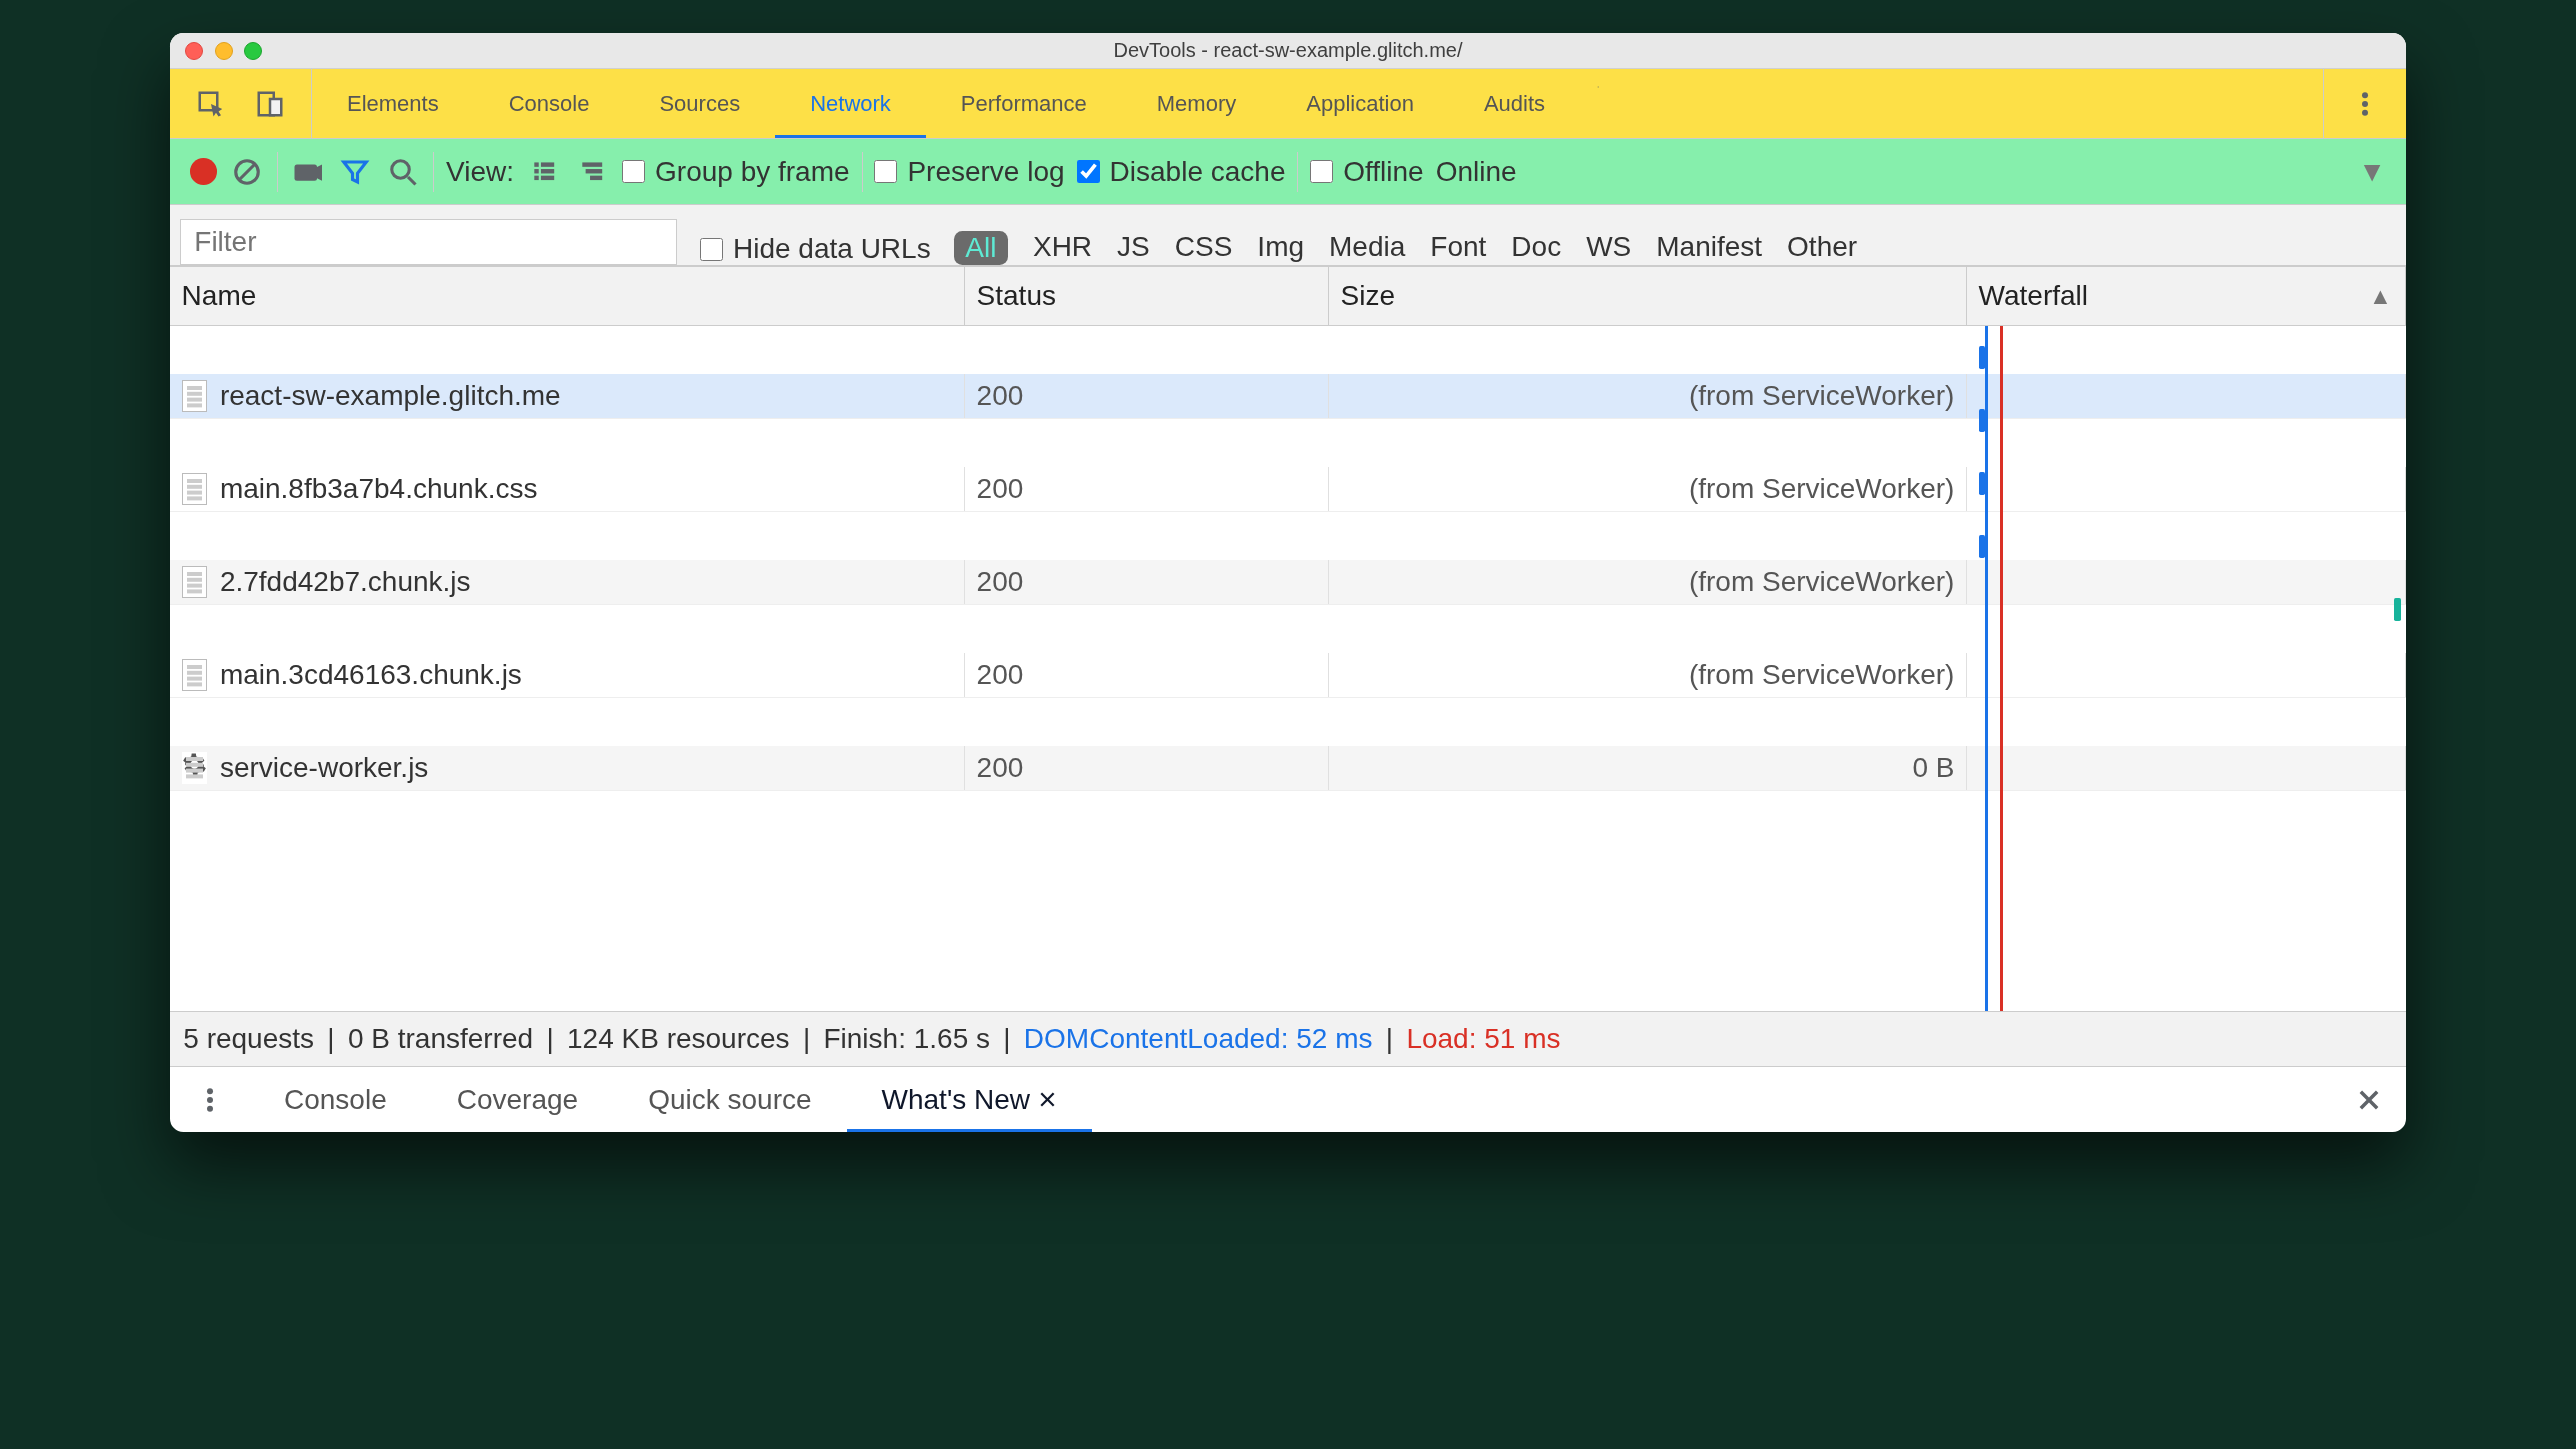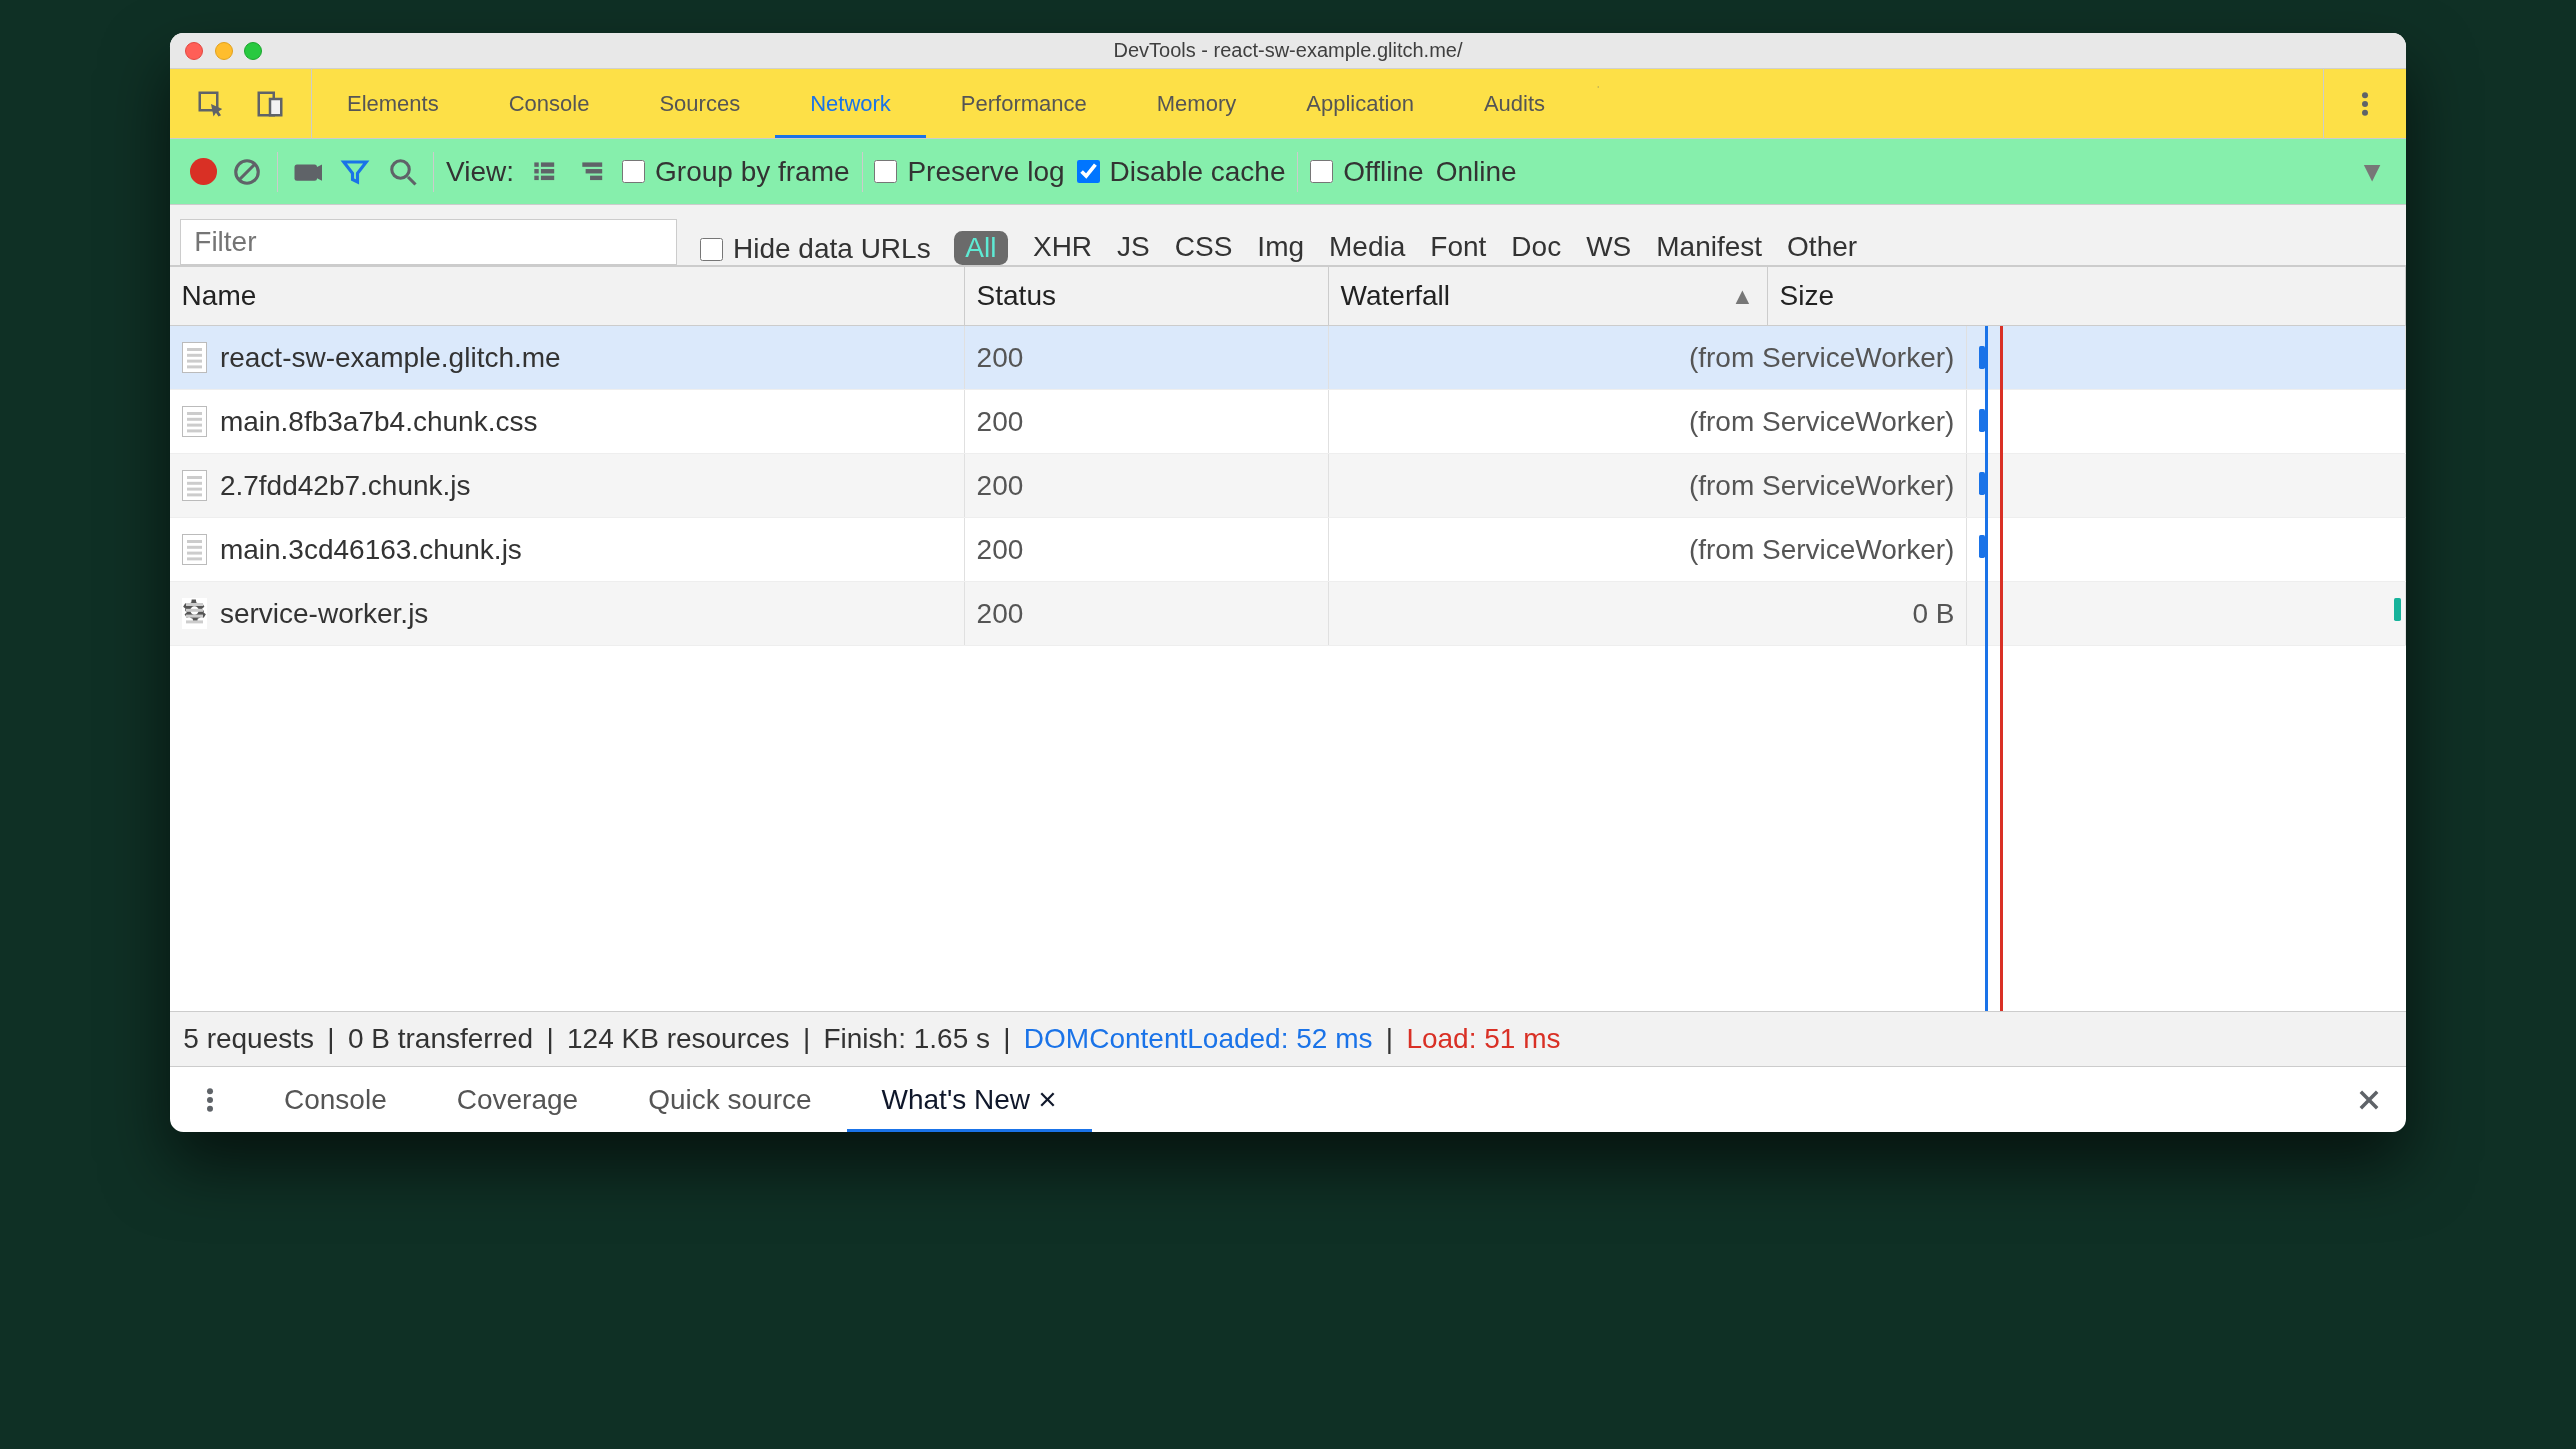--- a/index.html
+++ b/index.html
@@ -121,23 +121,24 @@
   .col-status { flex: 0 0 364px;  padding-left:11.6px;}
   .col-size   { flex: 0 0 638px;  padding-right:11.6px; text-align:right;}
   .col-water  { flex: 1 1 auto;   padding-left:11.6px; position:relative;}
   .grid-header .col { border-right:0.8px solid #ccc; height:100%; display:flex; align-items:center;}
   .grid-header .col.col-size { justify-content:flex-start; text-align:left; padding-left:11.6px;}
   .grid-header .col-water { display:flex; justify-content:space-between; align-items:center; padding-right:13.3px;}
   .sort-tri { color:#777; font-size:23px;}
 
   .grid-body { position:relative; flex:1; }
   .grid-row {
-    height: 64px;
+    height: 45px;
     border-bottom:0.8px solid #eee;
     color:#333;
+    margin-top:48px;
   }
   .grid-row.sel { background:#dbe9fb; }
   .grid-row.alt { background:#f5f5f5; }
   .grid-row .col { height:100%; display:flex; align-items:center; border-right:0.8px solid #e0e0e0;}
   .grid-row .col.col-size { justify-content:flex-end; color:#555;}
   .grid-row .col.col-status { color:#555;}
   .file-ico {
     width:25px; height:31.5px; border:1.7px solid #bbb; background:#fff; margin-right:13.3px;
     position:relative; display:inline-block;
   }
@@ -321,25 +322,25 @@
         <span class="cat">WS</span>
         <span class="cat">Manifest</span>
         <span class="cat">Other</span>
       </div>
   </div>
 
   <div class="grid">
     <div class="grid-header">
       <div class="col col-name">Name</div>
       <div class="col col-status">Status</div>
+      <div class="col col-size">Size</div>
       <div class="col col-water">
         <span>Waterfall</span>
         <span class="sort-tri">▲</span>
       </div>
-      <div class="col col-size">Size</div>
     </div>
     <div class="grid-body" id="grid-body">
       <div class="waterfall-area" id="waterfall-area">
         <div class="w-line-blue"></div>
         <div class="w-line-red"></div>
       <div class="w-bar" style="top: 20px; left: 11.6px;"></div>
           <div class="w-bar" style="top: 83px; left: 11.6px;"></div>
           <div class="w-bar" style="top: 146px; left: 11.6px;"></div>
           <div class="w-bar" style="top: 209px; left: 11.6px;"></div>
           <div class="w-bar teal" style="top: 272px; left: calc(100% - 11.6px);"></div>

